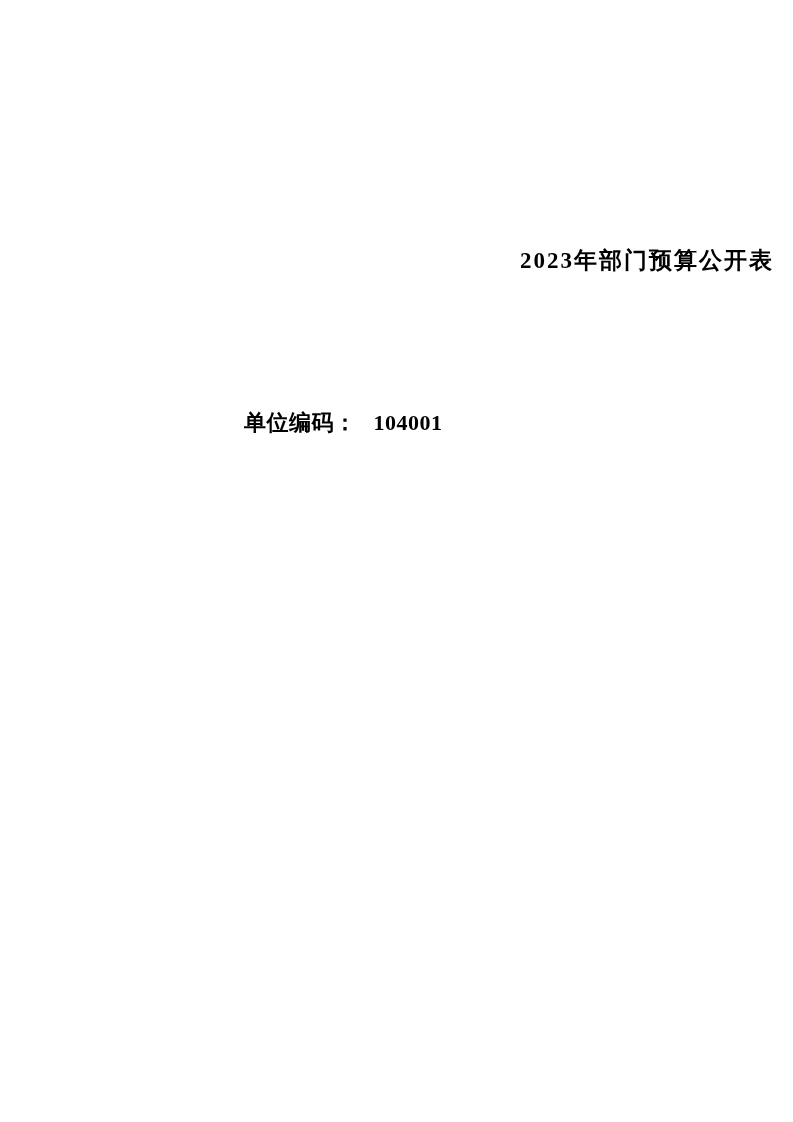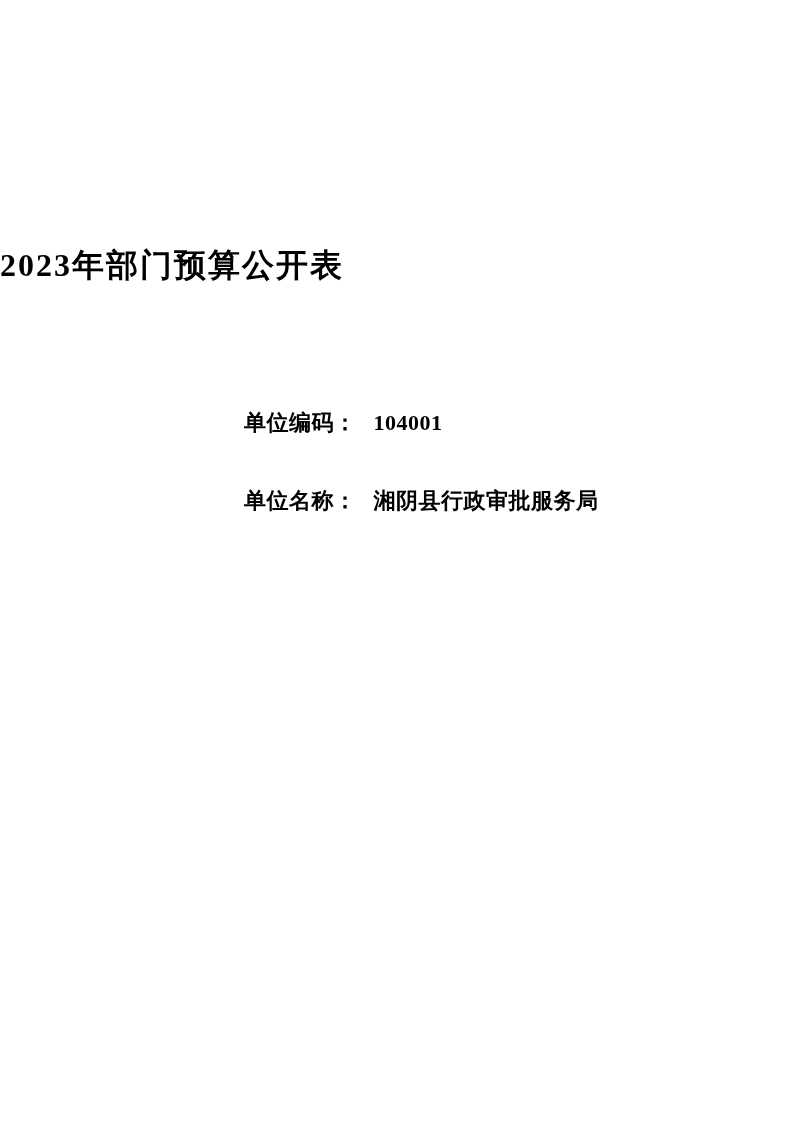--- a/index.html
+++ b/index.html
@@ -12,25 +12,25 @@
     width: 793px;
     height: 1122px;
     background: #ffffff;
     color: #000000;
     font-family: "Liberation Serif", "DejaVu Serif", serif;
     overflow: hidden;
   }
   .doc-title {
     position: absolute;
     top: 249px;
-    left: 0;
+    left: 12px;
     right: 19px;
     margin: 0;
-    text-align: left;
-    font-size: 32px;
+    text-align: right;
+    font-size: 23px;
     font-weight: bold;
     letter-spacing: 2px;
     line-height: 1;
     white-space: nowrap;
   }
   .field-row {
     position: absolute;
     left: 244px;
     font-size: 22px;
     font-weight: bold;
@@ -51,17 +51,14 @@
 <body>
 
 <div class="page">
 
   <h1 class="doc-title">2023年部门预算公开表</h1>
 
   <div class="field-row unit-code">
     <span class="field-label">单位编码：</span><span class="field-value">104001</span>
   </div>
 
-  <div class="field-row unit-name">
-    <span class="field-label">单位名称：</span><span class="field-value">湘阴县行政审批服务局</span>
-  </div>
 
 </div>
 
 </body></html>

